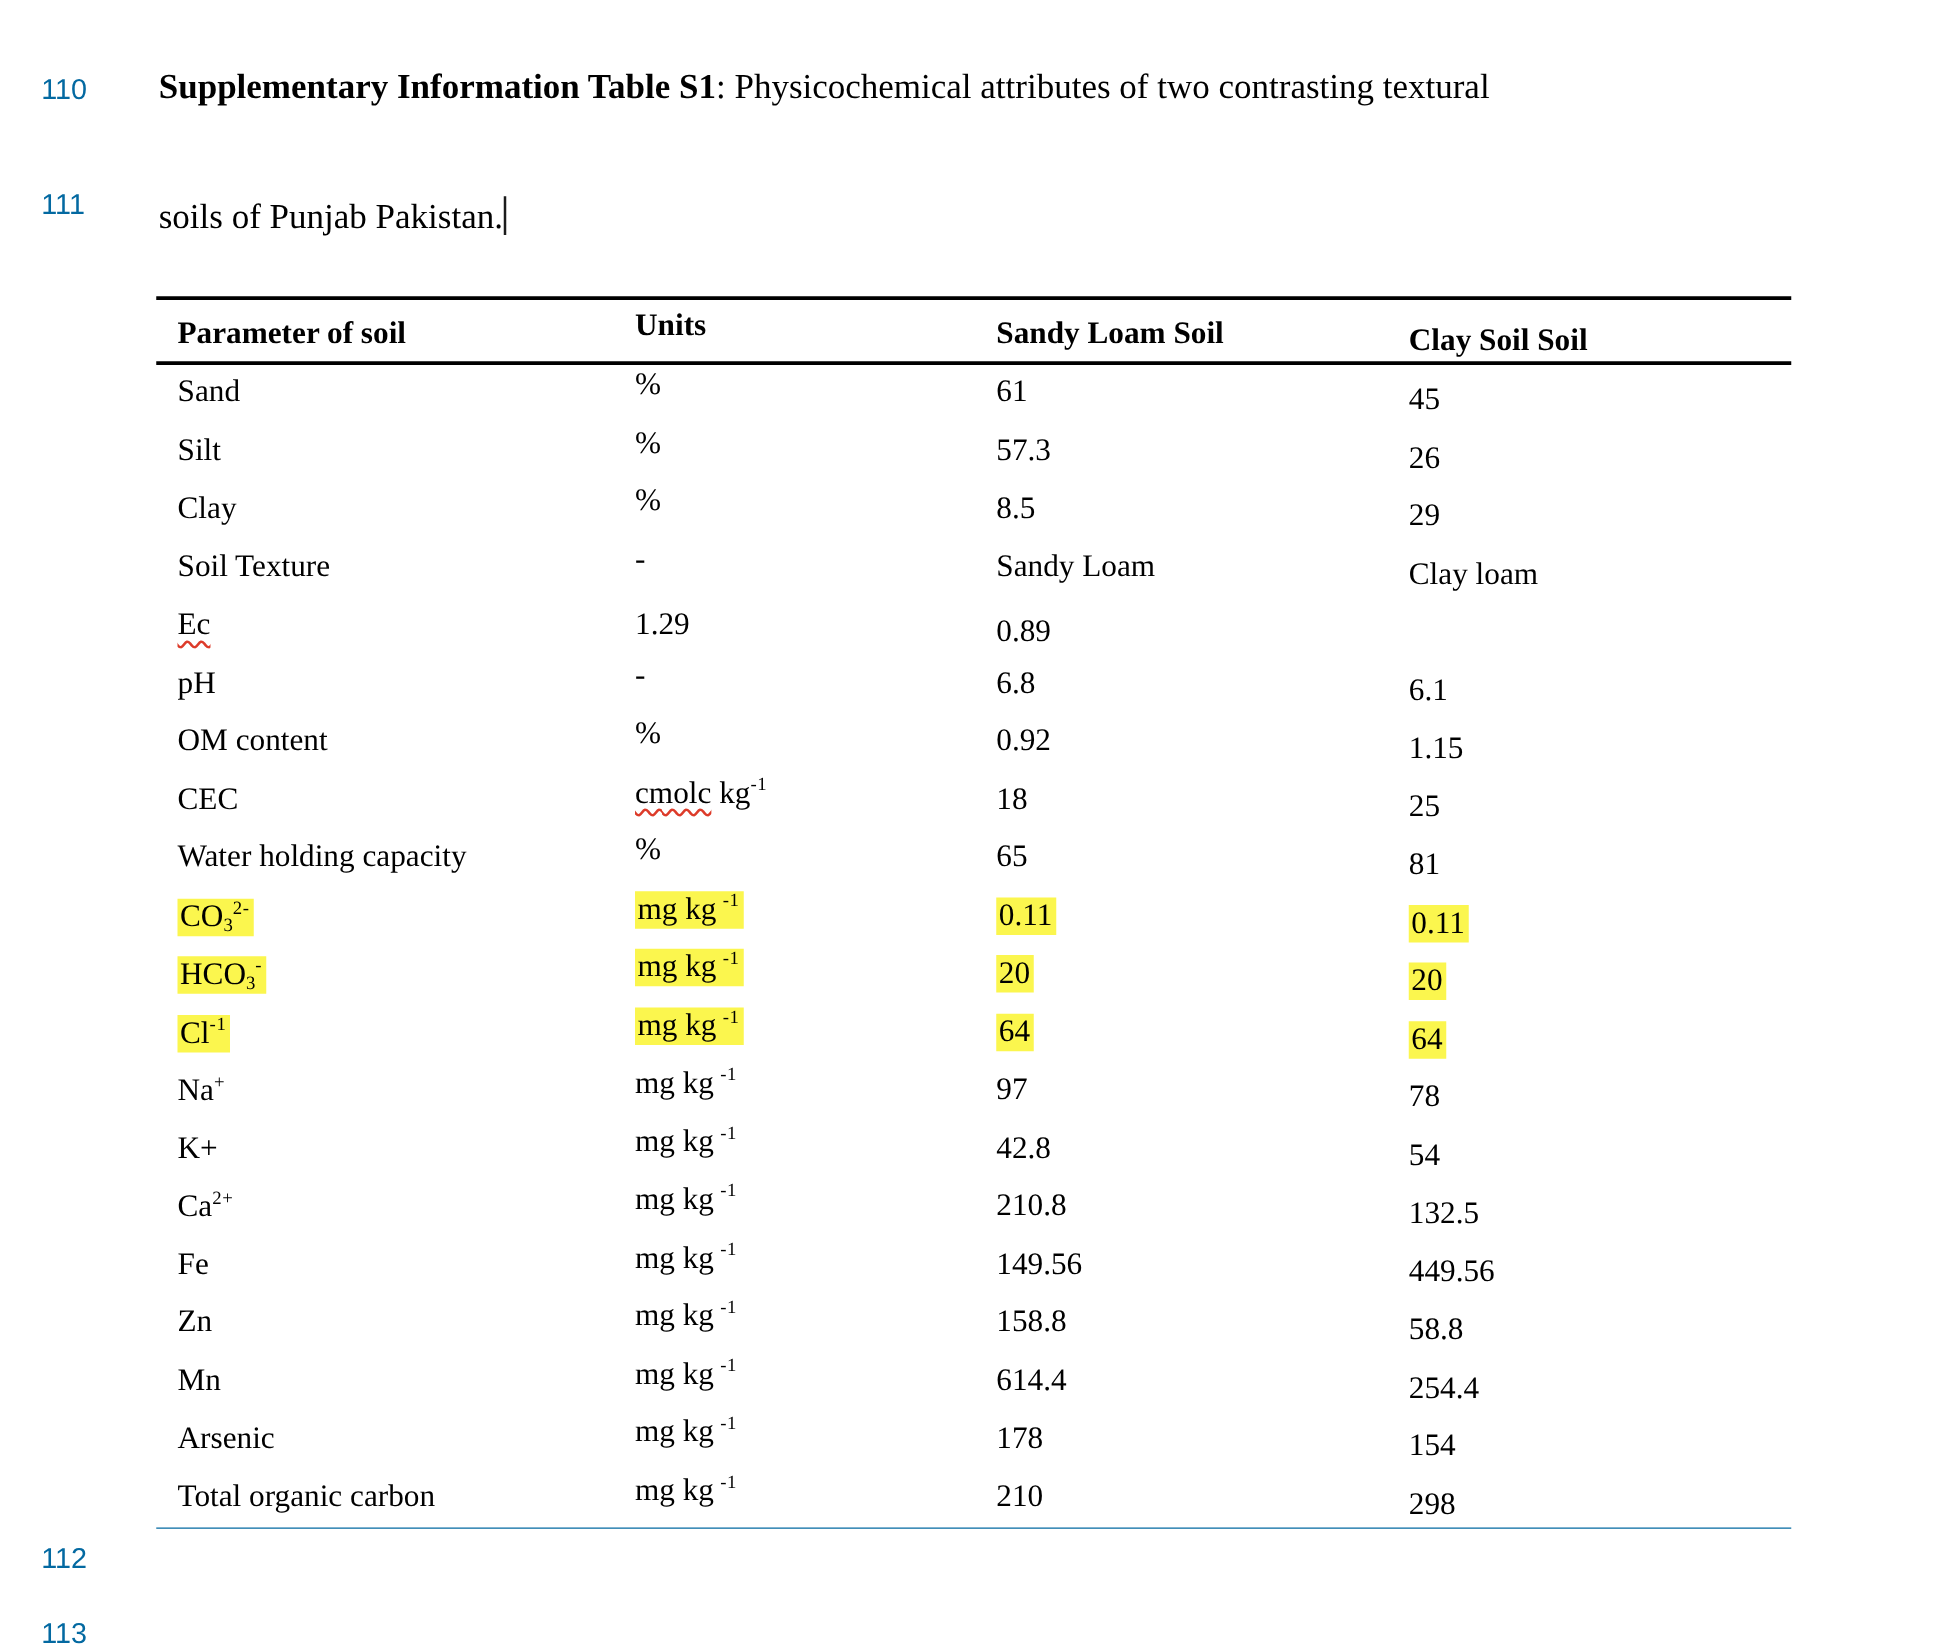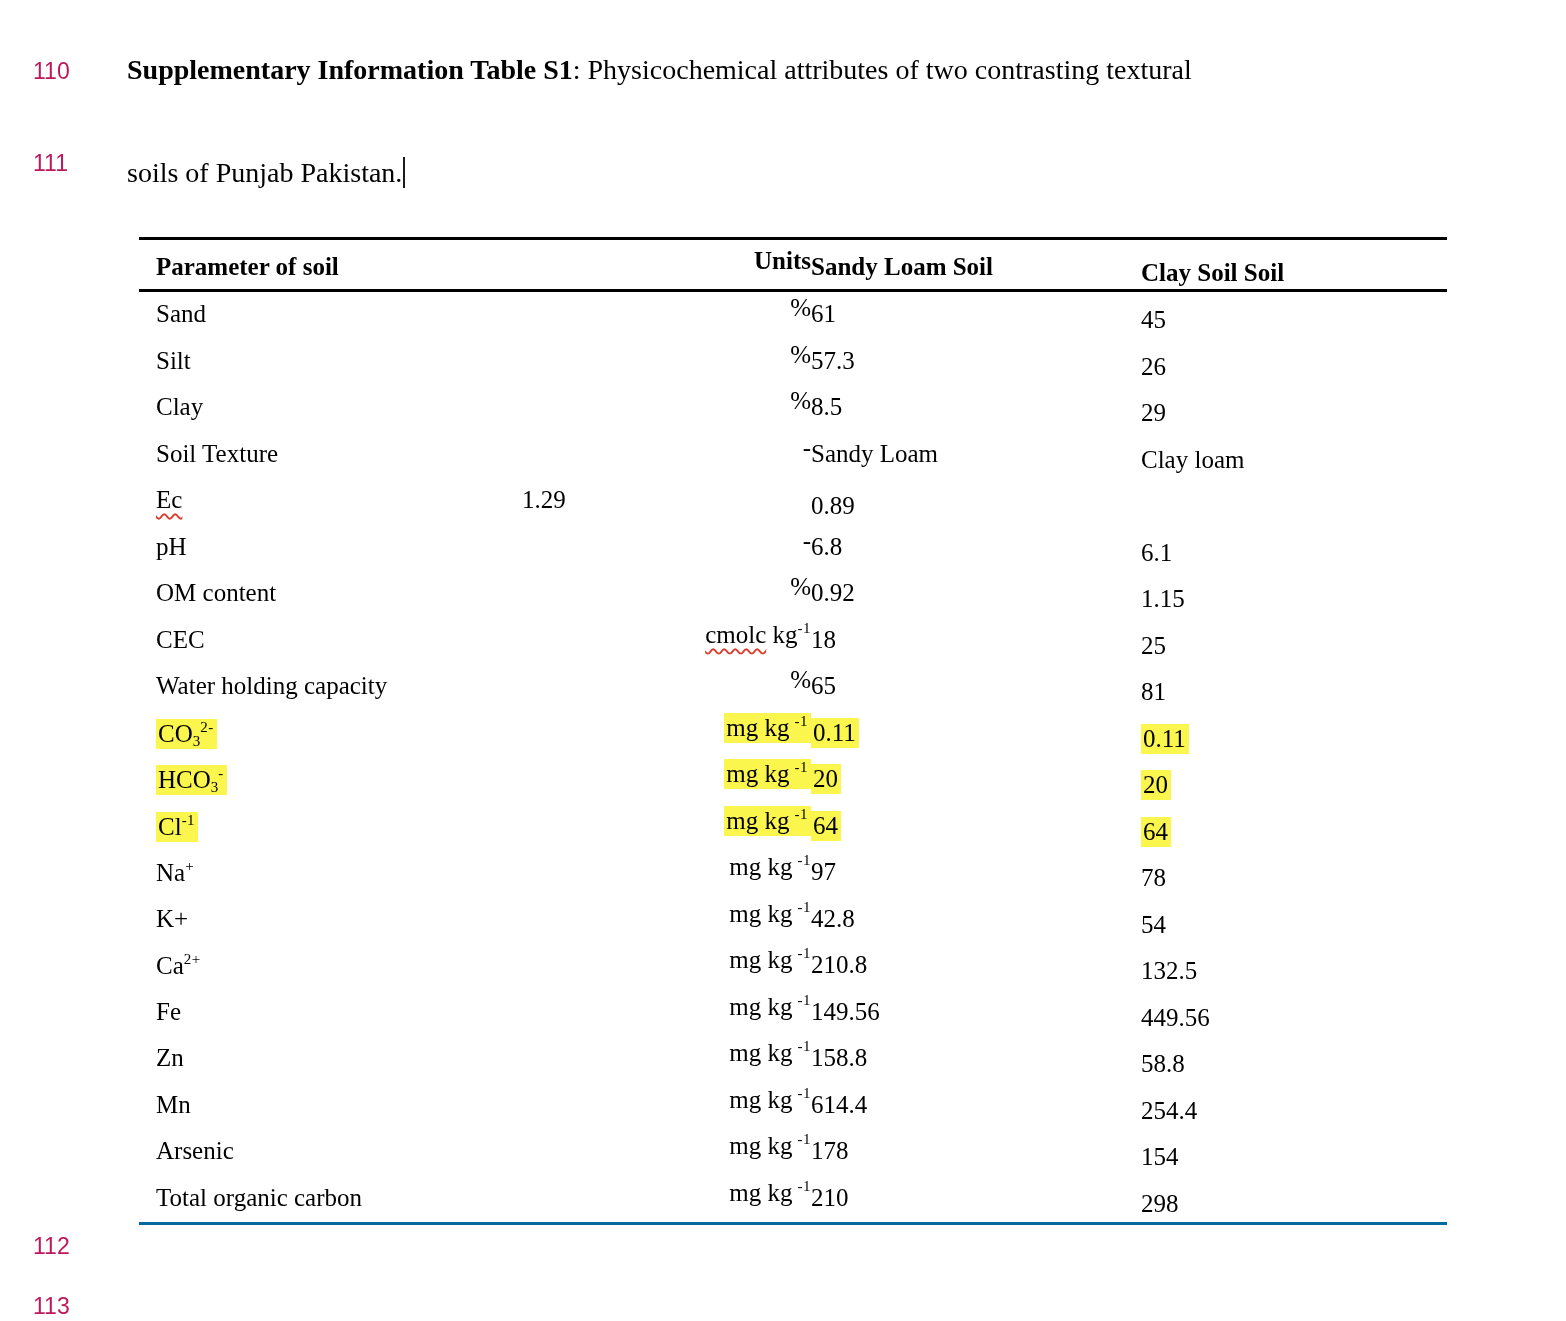--- a/index.html
+++ b/index.html
@@ -7,41 +7,41 @@
     position:relative;
     width:1566px; height:1321px;
     background:#ffffff;
     font-family:"Liberation Serif", serif;
     color:#000;
     overflow:hidden;
   }
   .ln {
     position:absolute; left:33px;
     font-family:"Liberation Sans", sans-serif;
-    font-size:23px; color:#be185d;
+    font-size:23px; color:#0369a1;
   }
   .cap { position:absolute; left:127px; font-size:28px; white-space:nowrap; }
   .cap .b { font-weight:bold; }
   .caret {
     display:inline-block; width:2px; height:31px;
     background:#1b1b1b; margin-left:1px; vertical-align:-6px;
   }
   .tbl {
-    position:absolute; left:139px; top:237px; width:1308px;
-    border-top:3px solid #000; border-bottom:3px solid #0369a1;
+    position:absolute; left:125px; top:237px; width:1308px;
+    border-top:3px solid #000; border-bottom:1px solid #0369a1;
   }
   .thead {
     display:grid; grid-template-columns:383px 289px 330px 1fr;
     height:49px; font-weight:bold; border-bottom:3px solid #000;
   }
   .trow { display:grid; grid-template-columns:383px 289px 330px 1fr; height:46.5px; }
   .cell { font-size:25px; padding-top:8px; white-space:nowrap; }
   .thead .cell { padding-top:13px; }
   .c1 { padding-left:17px; }
-  .c2 { transform:translateY(-6px);text-align:right; }
+  .c2 { transform:translateY(-6px); }
   .c4 { transform:translateY(6px); }
   .sup { font-size:15px; vertical-align:10px; letter-spacing:0.5px; }
   .sub { font-size:15px; vertical-align:-4px; }
   .gap { margin-left:5px; }
   .wavy {
     text-decoration:underline;
     text-decoration-style:wavy;
     text-decoration-color:var(--squiggle,#dd3b2a);
     text-decoration-thickness:2px;
     text-underline-offset:5px;

